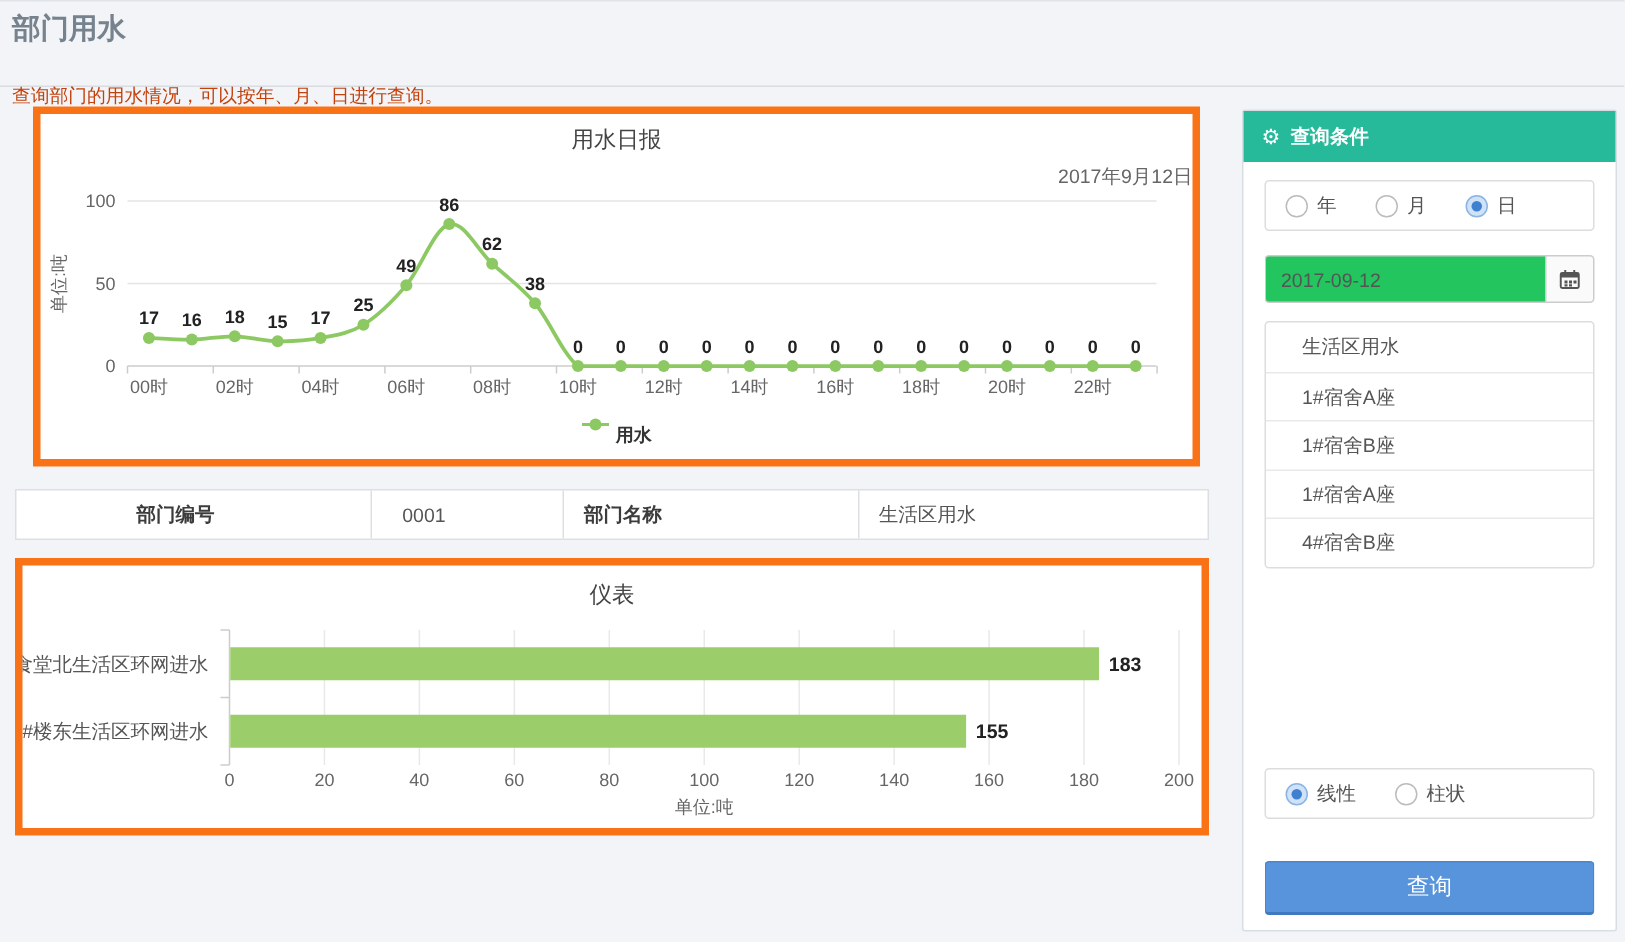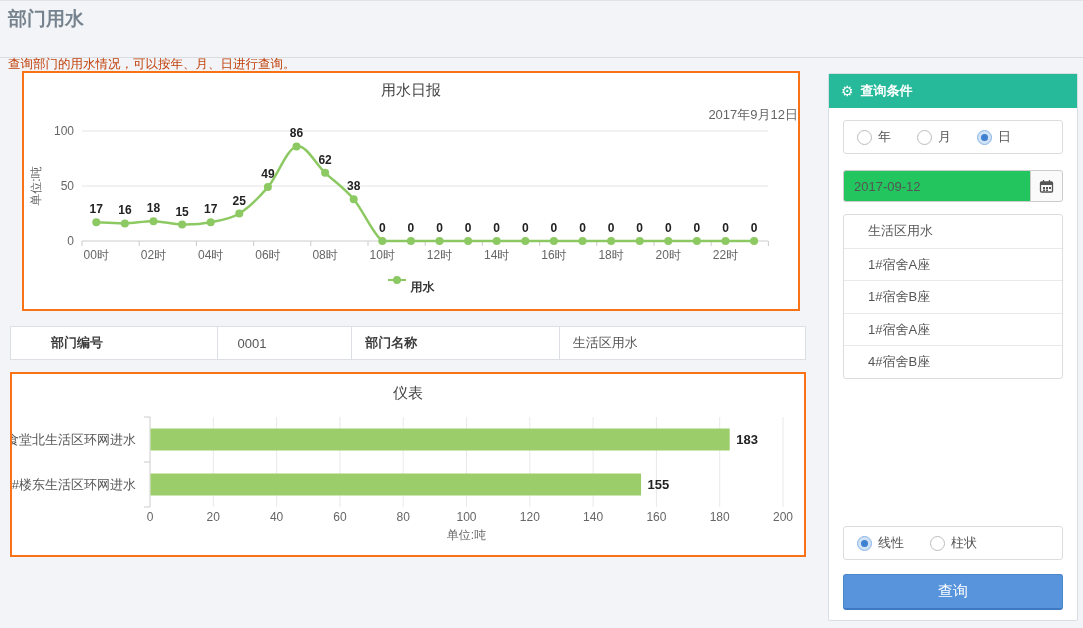--- a/index.html
+++ b/index.html
@@ -12,37 +12,37 @@
     border-top:1px solid #e0e3e7;
   }
   
   .page-header { position:absolute; left:0; top:0; width:1083px; height:57px;
     border-bottom:1px solid #d9dde2; }
   .page-title { position:absolute; left:8px; top:5px; font-size:19px; font-weight:bold;
     color:#76838e; }
   .page-subtitle { position:absolute; left:8px; top:31px; font-size:12.5px; color:#c2410c;margin-top:24px; }
 
   
-  .panel { position:absolute; background:#fff; border:2px solid #f97316; }
+  .panel { position:absolute; background:#fff; border:5px solid #f97316; }
 
   
   .line-panel { left:22px; top:70px; width:778px; height:240px; }
   .chart-title { text-align:center; font-size:15px; color:#444; margin-top:8px; }
   .chart-subtitle { text-align:right; font-size:13px; color:#666; margin-top:6px; }
   .line-panel svg { position:absolute; left:0; top:46px; }
   .legend { position:absolute; left:0; top:206px; width:100%; display:flex;
     justify-content:center; align-items:flex-start; gap:5px; cursor:pointer; }
   .legend-icon { display:inline-block; width:18px; height:2px; background:#8dc963; position:relative; }
   .legend-icon::after { content:""; position:absolute; left:5px; top:-3px; width:8px; height:8px;
     border-radius:50%; background:#8dc963; }
   .legend-text { font-size:12px; font-weight:bold; color:#333; }
 
   
   .dept-table { position:absolute; left:10px; top:325px; width:796px; height:34px;
-    background:#fff; border:1px solid #dcdfe3; display:flex; }
+    background:#fff; border:1px solid #dcdfe3; display:flex;padding-left:40px; }
   .dept-cell { height:100%; display:flex; align-items:center; font-size:13px;
     border-right:1px solid #dcdfe3; overflow:hidden; white-space:nowrap; }
   .dept-cell:last-child { border-right:none; }
   .dept-cell.c1 { width:207px; padding-left:40px; font-weight:bold; color:#3c3c3c; }
   .dept-cell.c2 { width:135px; padding-left:20px; color:#555; }
   .dept-cell.c3 { width:208px; padding-left:13px; font-weight:bold; color:#3c3c3c; }
   .dept-cell.c4 { width:246px; padding-left:13px; color:#555; }
 
   
   .bar-panel { left:10px; top:371px; width:796px; height:185px; }
@@ -54,21 +54,21 @@
     background:#fff; border:1px solid #d9dee4; border-radius:2px; }
   .side-header { position:absolute; left:0; top:0; right:0; height:34px; background:#26b99a;
     display:flex; align-items:center; padding-left:12px; gap:7px; }
   .gear { color:#fff; font-size:14px; line-height:1; }
   .side-title { color:#fff; font-size:13px; font-weight:bold; }
 
   .side-box { position:absolute; left:14px; right:14px; border:1px solid #ddd;
     border-radius:3px; background:#fff; display:flex; align-items:center;
     padding-left:13px; gap:26px; }
   .period-box { top:46px; height:34px; }
-  .style-box  { top:452px; height:34px; }
+  .style-box  { top:438px; height:34px; }
   .radio-item { display:inline-flex; align-items:center; gap:6px; cursor:pointer; }
   .radio { width:15px; height:15px; border-radius:50%; border:1px solid #bcbcbc;
     background:#fff; position:relative; display:inline-block; }
   .radio.checked { border-color:#8ab3e6; background:#cfe2f6; }
   .radio.checked::after { content:""; position:absolute; left:3px; top:3px; width:7px; height:7px;
     border-radius:50%; background:#4080d0; }
   .radio-label { font-size:13px; color:#555; }
 
   .date-group { position:absolute; left:14px; right:14px; top:96px; height:32px; display:flex; }
   .date-input { flex:1; height:32px; border:1px solid #ccc; border-right:none;

